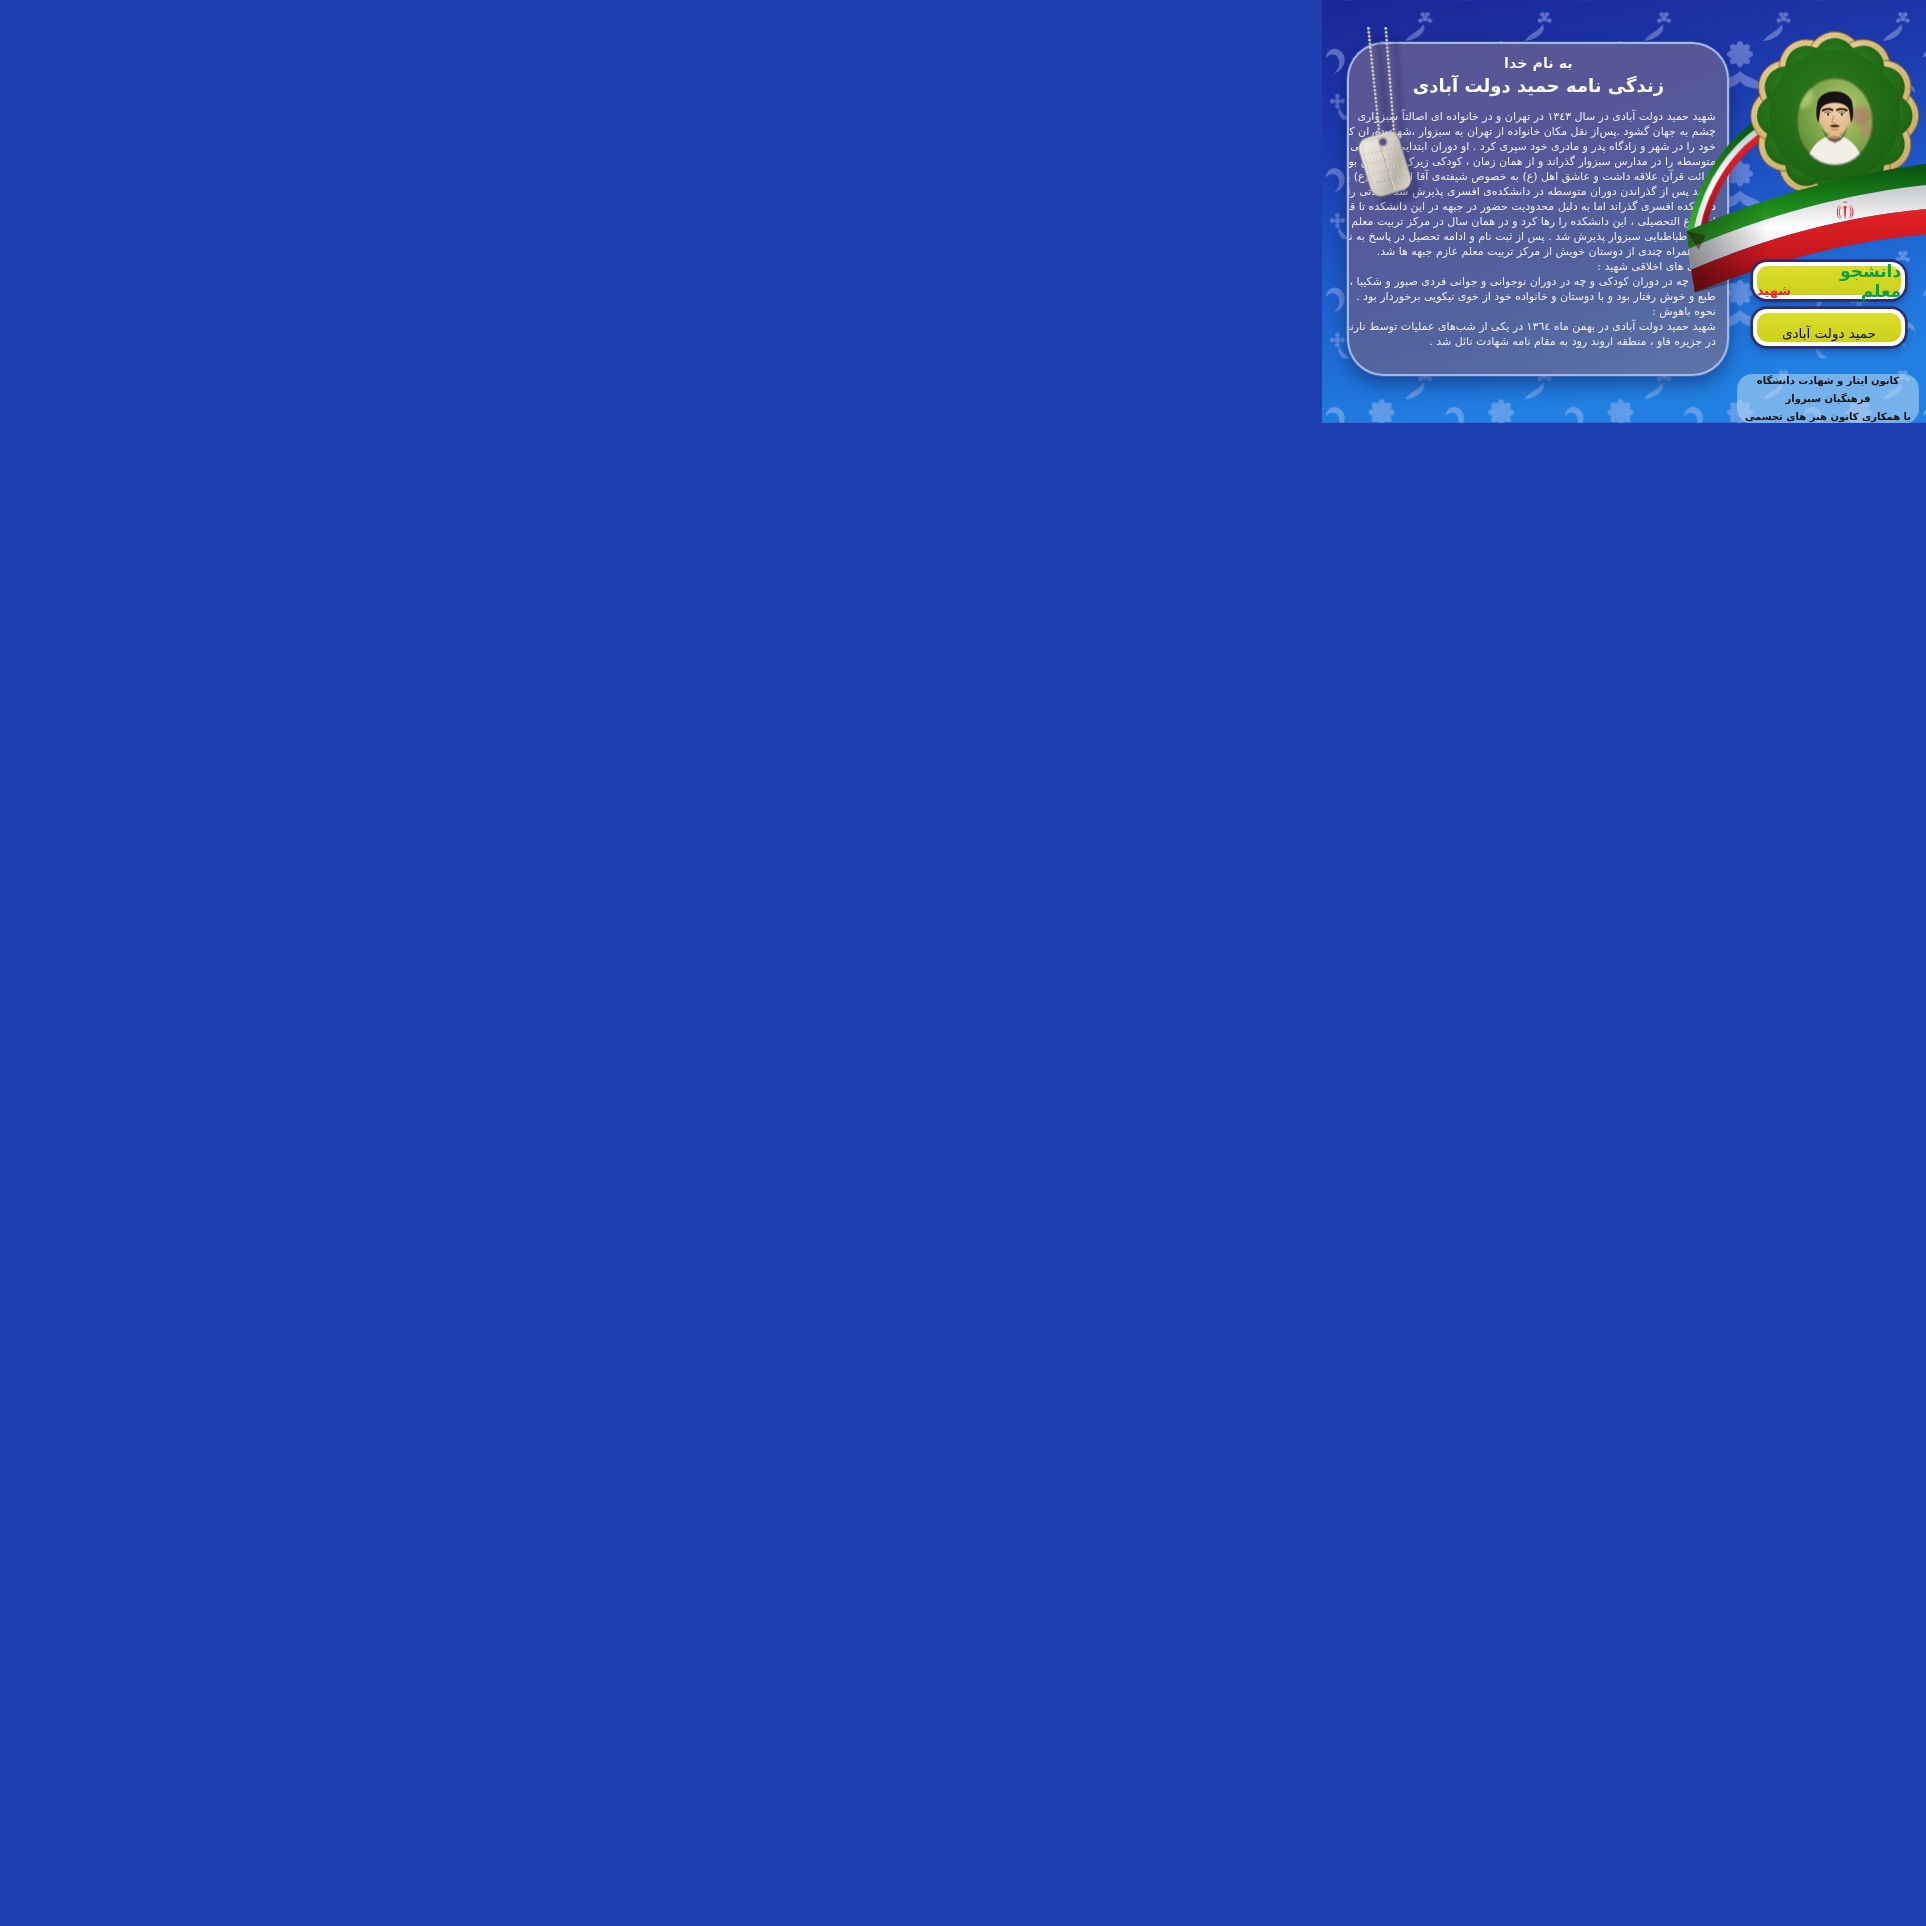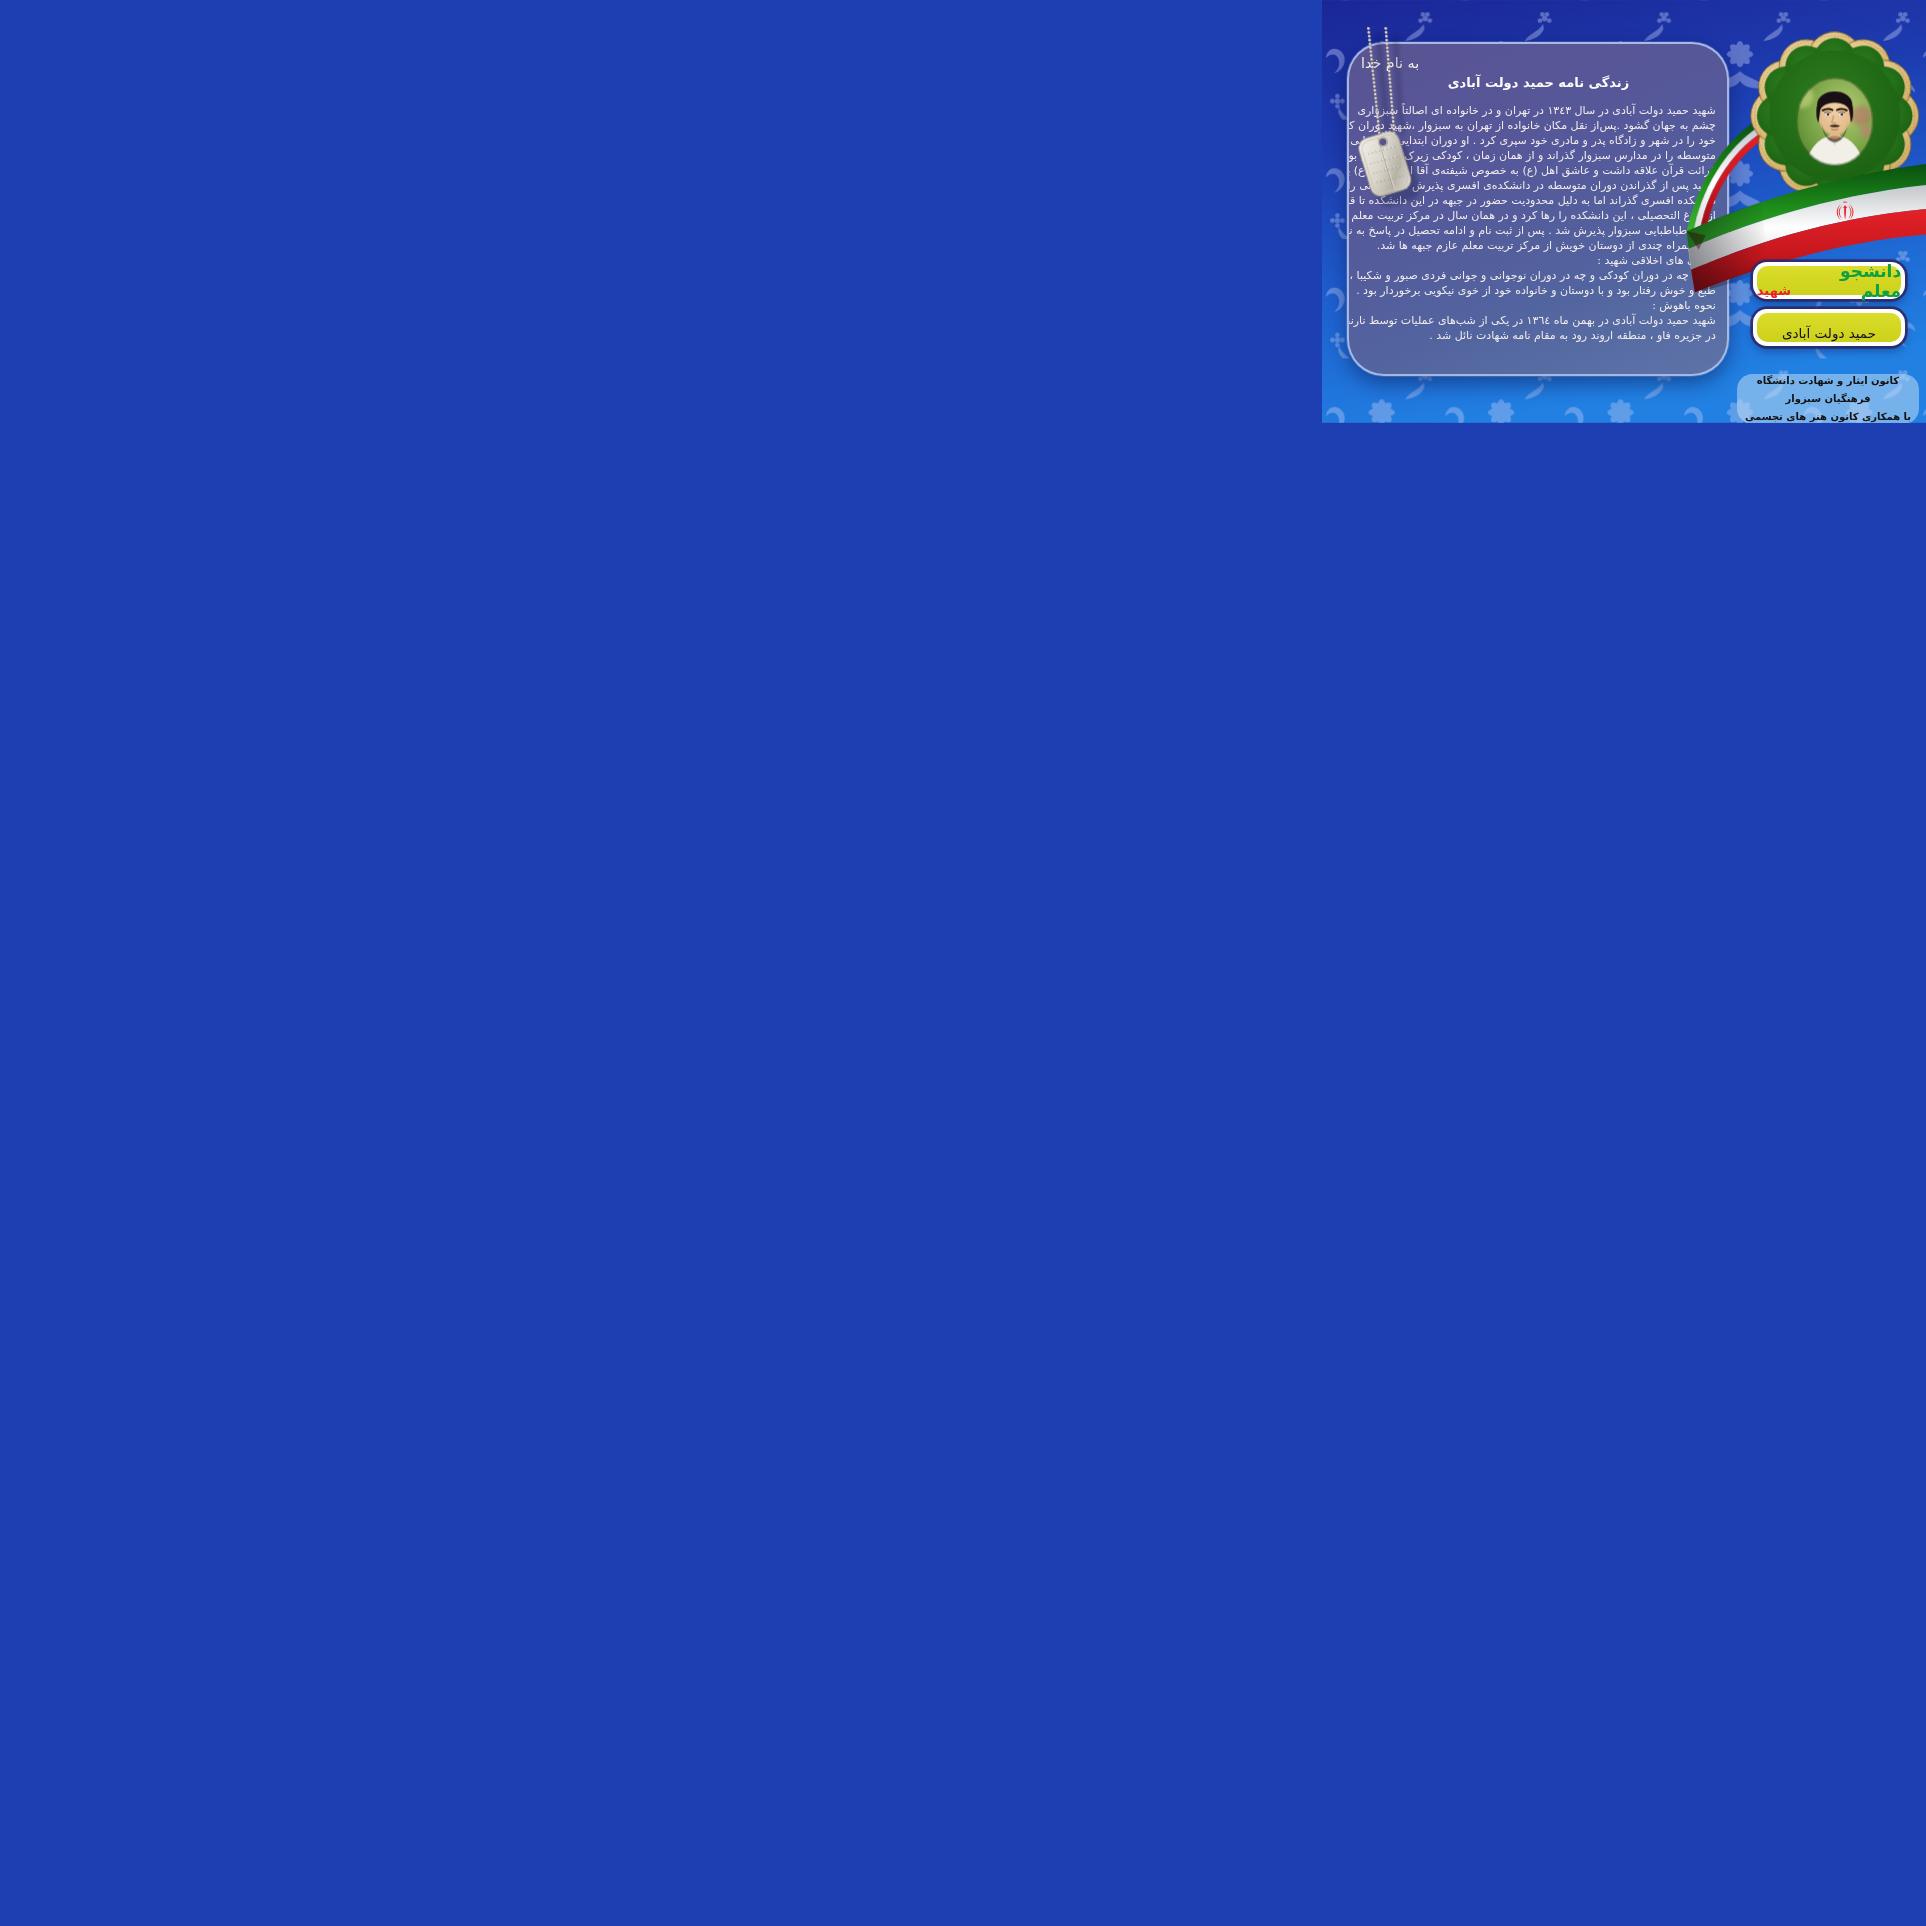--- a/index.html
+++ b/index.html
@@ -13,26 +13,27 @@
   .panel{
     position:absolute;left:25.4px;top:42px;width:378px;height:330px;
     border-radius:37px;
     border:2.7px solid rgba(176,196,238,.88);
     background:linear-gradient(160deg,#5a5493 0%,#55589a 38%,#52649f 70%,#5d74a8 100%);
     box-shadow:0 0 0 0.8px rgba(255,255,255,.18), 0 7.7px 19px rgba(8,16,70,.45);
     z-index:1;overflow:hidden;
   }
   .panel-inner{position:absolute;inset:0;padding:7.7px 11.6px 0 11.6px;direction:rtl;}
   .bismillah{
-    text-align:left;color:#f7f3ee;font-size:14.3px;margin-top:3.1px;
+    text-align:center;color:#f7f3ee;font-size:14.3px;margin-top:3.1px;
     font-family:"DejaVu Sans", sans-serif;
     text-shadow:0 0.4px 0.8px rgba(0,0,0,.25);
+    font-weight:bold;
   }
   .main-title{
-    text-align:center;color:#fdfbf7;font-size:13px;font-weight:bold;margin-top:4.6px;
+    text-align:center;color:#fdfbf7;font-size:18px;font-weight:bold;margin-top:4.6px;
   }
   .bio{margin-top:13px;color:#f2ecec;font-size:11px;line-height:15px;text-align:right;}
   .bio-line{white-space:nowrap;}
   
   .badge{
     position:absolute;left:431px;width:152px;height:37px;
     border-radius:14px;background:#ffffff;
     box-shadow:0 0 0 2.7px rgba(43,42,110,.92), 0 4.6px 10px rgba(8,16,70,.4);
     z-index:4;display:flex;align-items:center;justify-content:center;
   }

